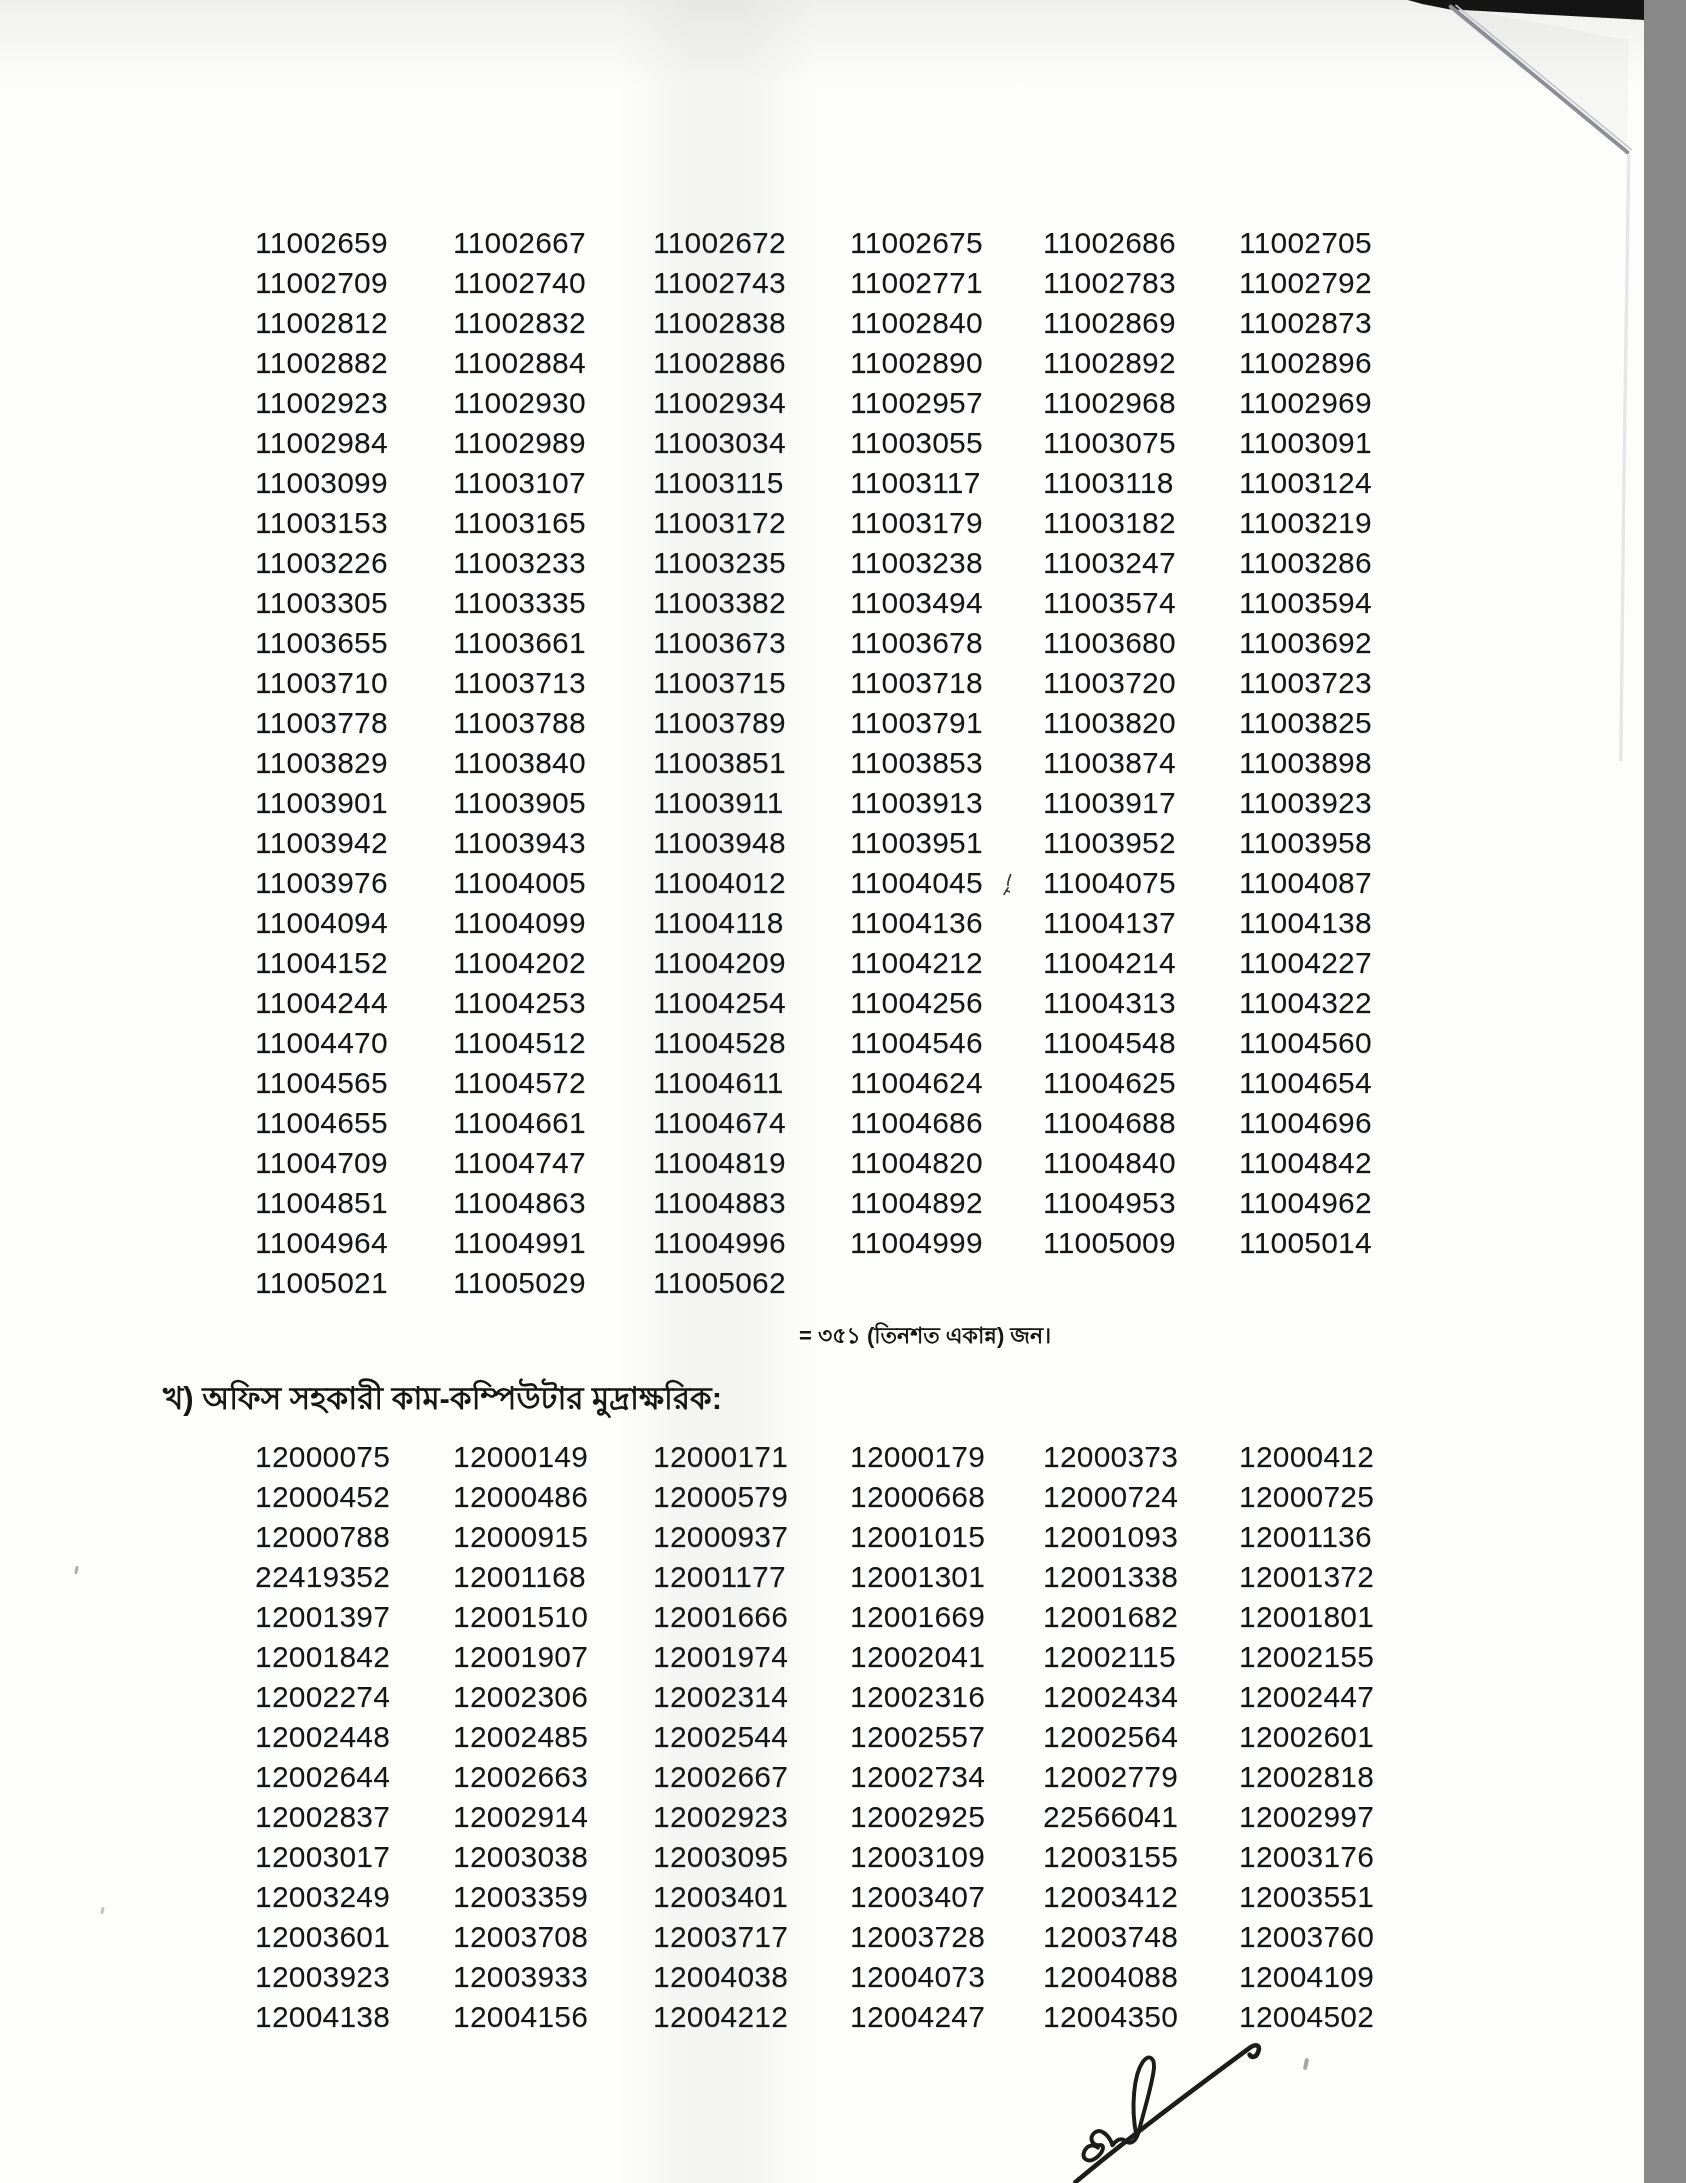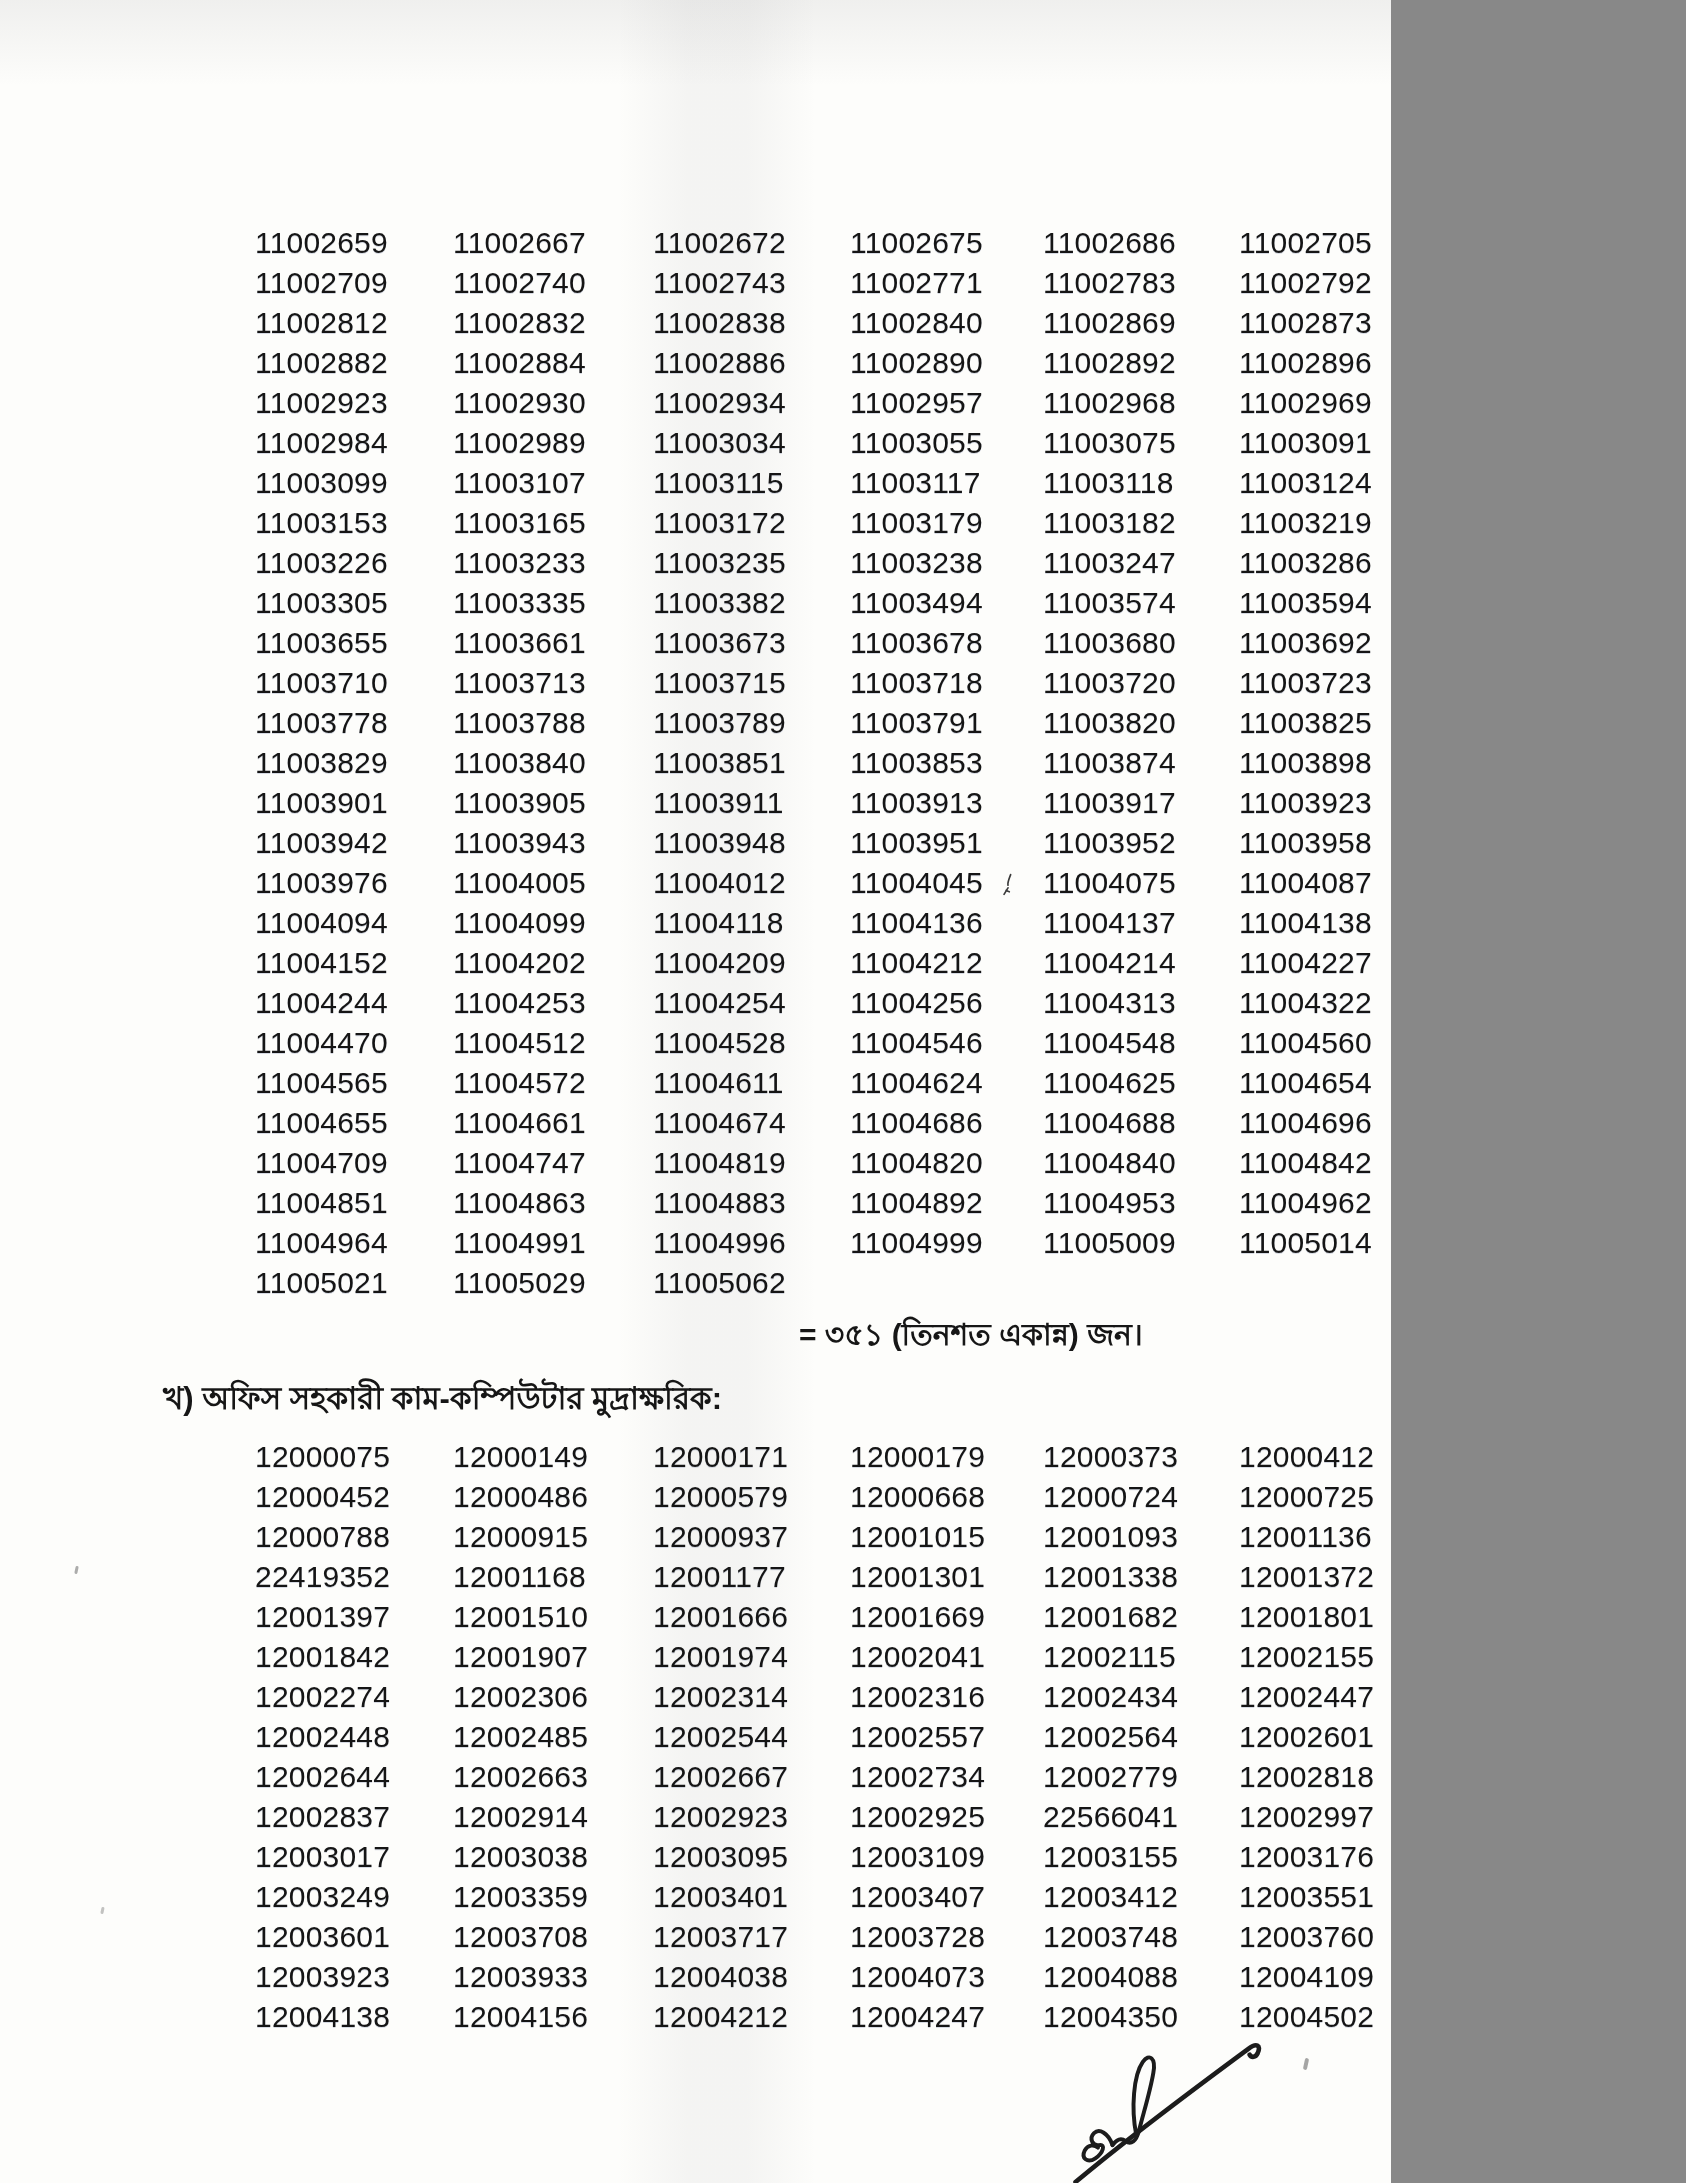--- a/index.html
+++ b/index.html
@@ -1,18 +1,18 @@
 <!DOCTYPE html>
 <html style="font-size:10.6px"><head>
 <meta charset="utf-8">
 <style>
   html, body { margin: 0; padding: 0; background: #888; }
   #page {
     position: relative;
-    width: 1391px;
+    width: 1644px;
     height: 2183px;
     background: #fdfdfb;
     overflow: hidden;
     font-family: "Liberation Sans", "DejaVu Sans", sans-serif;
     color: #161616;
   }
   
   .scan-top-haze {
     position: absolute; left: 0; top: 0; width: 100%; height: 86px;
     background: linear-gradient(180deg, rgba(60,60,65,0.07), rgba(60,60,65,0.0));
@@ -38,21 +38,21 @@
     letter-spacing: 0.2px;
     white-space: nowrap;
     color: #151515;
     text-shadow: 0 1px 0 rgba(40,60,120,0.18);
   }
   #section-ka { top: 223px; }
   #section-kha { top: 1437px; }
   #ka-total {
     position: absolute; left: 799px; top: 1316px; height: 40px;
     display: flex; align-items: center;
-    font-size: 30px; font-weight: 700; white-space: nowrap;
+    font-size: 22px; font-weight: 700; white-space: nowrap;
   }
   #kha-heading {
     position: absolute; left: 163px; top: 1374px;
     font-size: 31px; font-weight: 700; white-space: nowrap;
   }
   .pen-tick { position: absolute; left: 1000px; top: 872px; }
   .speck { position: absolute; width: 4.6px; height: 10.6px; background: #6a6a6a; border-radius: 2.6px; opacity: 0.55; transform: rotate(12deg); }
   #speck-1 { left: 75px; top: 1566px; height: 8px; width: 3.3px; }
   #speck-2 { left: 101px; top: 1907px; height: 6.6px; width: 3.3px; opacity: 0.4; }
   #speck-3 { left: 1304px; top: 2058px; height: 12px; width: 4px; opacity: 0.6; }

